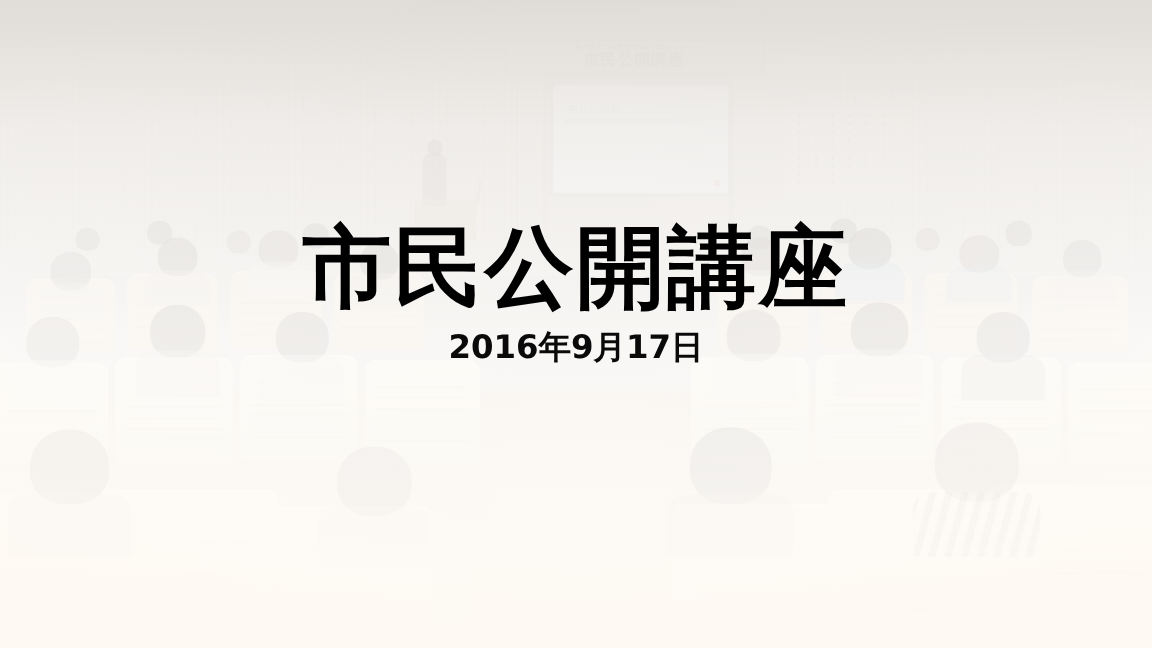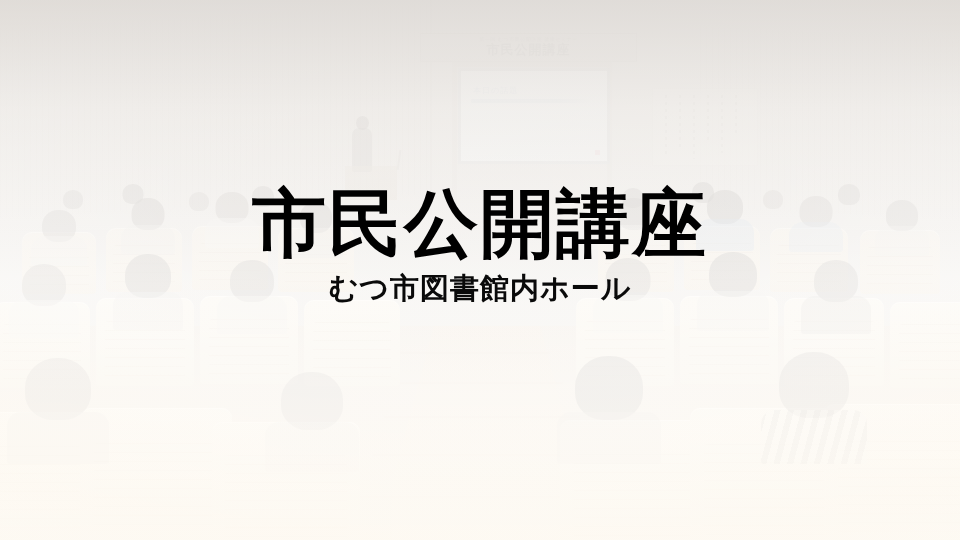--- a/index.html
+++ b/index.html
@@ -396,16 +396,16 @@
         <div class="torso" style="top:50px;width:94px;height:50px;background:rgba(170,164,158,.38);"></div>
       </div>
     </div>
   </div>
 
   <div class="wash"></div>
   <div class="wash2"></div>
 
   <div class="text-layer">
     <div class="title">市民公開講座</div>
-    <div class="venue">むつ市図書館内ホール</div>
+    <div class="subtitle">2016年9月17日</div>
   </div>
 
 </div>
 
 </body></html>

